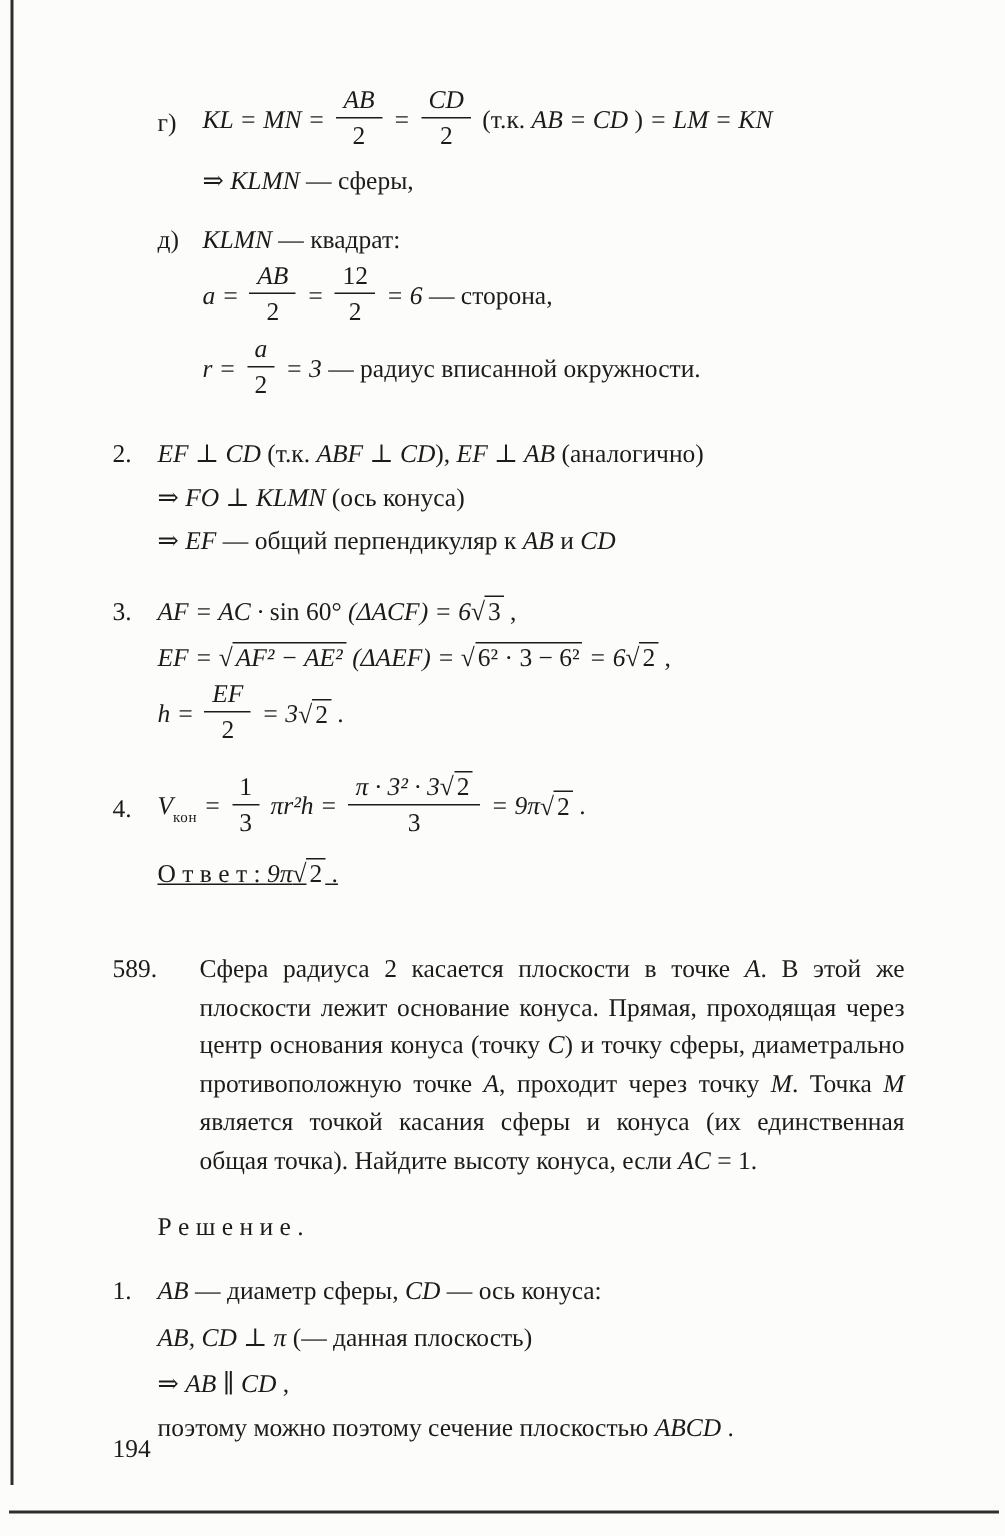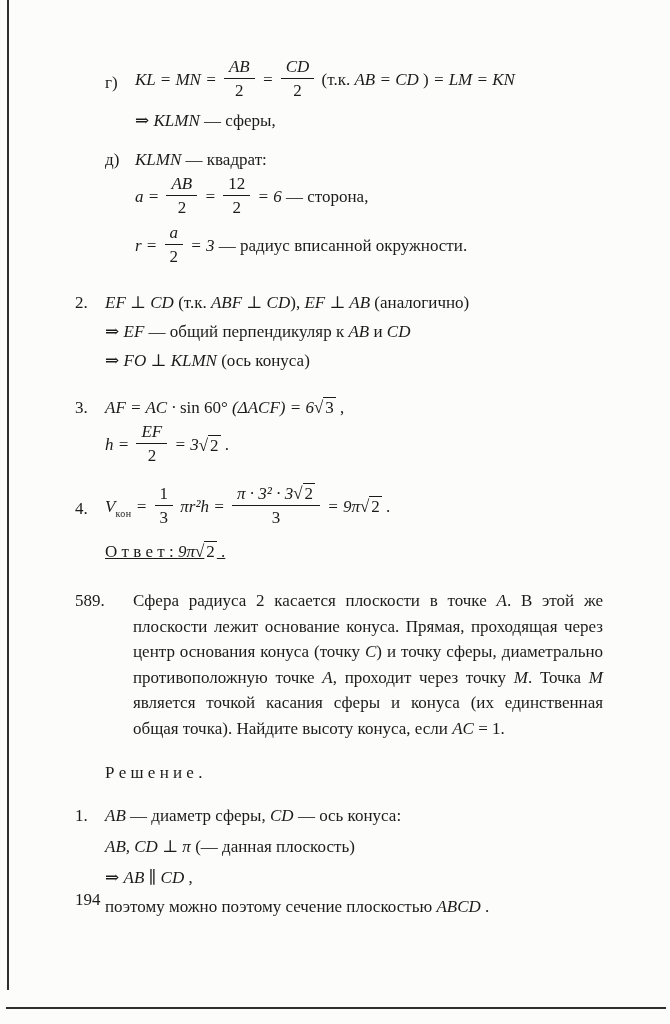--- a/index.html
+++ b/index.html
@@ -17,24 +17,24 @@
   .t{font-style:normal;}
   .frac{display:inline-block;vertical-align:middle;position:relative;top:-3px;text-align:center;margin:0 3px;line-height:1.12;}
   .frac .num{display:block;padding:0 5px 2px;border-bottom:1.4px solid #1b1b1b;}
   .frac .den{display:block;padding:2px 5px 0;}
   .sq{white-space:nowrap;}
   .rs{font-style:normal;}
   .rad{display:inline-block;border-top:1.4px solid #1b1b1b;padding:0 2px;line-height:1.12;}
   sub.vs{font-size:10px;font-style:normal;vertical-align:-5px;letter-spacing:.5px;}
   .para{position:relative;margin-left:133px;margin-right:67px;font-size:17px;line-height:25.5px;text-align:justify;}
   .para .lbl{left:-58px;}
-  .pagenum{position:absolute;left:75px;top:890px;font-size:17px;}
+  .pagenum{position:absolute;left:75px;top:956px;font-size:17px;}
   .mt2{margin-top:2px;}.mt4{margin-top:4px;}.mt6{margin-top:6px;}.mt8{margin-top:8px;text-decoration:underline;}
   .mt12{margin-top:12px;}.mt16{margin-top:16px;}.mt18{margin-top:18px;}.mt20{margin-top:20px;}
-  .mt34{margin-top:23px;}
+  .mt34{margin-top:37px;}
 </style>
 </head>
 <body>
 
 <div class="sheet">
   <div class="edge-left"></div>
   <div class="edge-bottom"></div>
 
   <div class="content">
 
@@ -55,29 +55,32 @@
     </div>
     <div class="r sub fr mt6">
       <span class="m">r = </span><span class="frac"><span class="num m">a</span><span class="den t">2</span></span><span class="m"> = 3</span><span class="t"> — радиус вписанной окружности.</span>
     </div>
 
     <div class="r mt20">
       <span class="lbl t">2.</span>
       <span class="m">EF ⊥ CD</span><span class="t"> (т.к. </span><span class="m">ABF ⊥ CD</span><span class="t">), </span><span class="m">EF ⊥ AB</span><span class="t"> (аналогично)</span>
     </div>
     <div class="r mt2">
-      <span class="t">⇒ </span><span class="m">EF</span><span class="t"> — общий перпендикуляр к </span><span class="m">AB</span><span class="t"> и </span><span class="m">CD</span>
+      <span class="t">⇒ </span><span class="m">FO ⊥ KLMN</span><span class="t"> (ось конуса)</span>
     </div>
     <div class="r mt2">
-      <span class="t">⇒ </span><span class="m">FO ⊥ KLMN</span><span class="t"> (ось конуса)</span>
+      <span class="t">⇒ </span><span class="m">EF</span><span class="t"> — общий перпендикуляр к </span><span class="m">AB</span><span class="t"> и </span><span class="m">CD</span>
     </div>
 
     <div class="r mt20">
       <span class="lbl t">3.</span>
       <span class="m">AF = AC · </span><span class="t">sin 60° </span><span class="m">(ΔACF) = 6</span><span class="sq"><span class="rs">√</span><span class="rad t">3</span></span><span class="t"> ,</span>
+    </div>
+    <div class="r mt4">
+      <span class="m">EF = </span><span class="sq"><span class="rs">√</span><span class="rad m">AF² − AE²</span></span><span class="m"> (ΔAEF)  = </span><span class="sq"><span class="rs">√</span><span class="rad t">6² · 3 − 6²</span></span><span class="m"> = 6</span><span class="sq"><span class="rs">√</span><span class="rad t">2</span></span><span class="t"> ,</span>
     </div>
     <div class="r fr mt4">
       <span class="m">h = </span><span class="frac"><span class="num m">EF</span><span class="den t">2</span></span><span class="m"> = 3</span><span class="sq"><span class="rs">√</span><span class="rad t">2</span></span><span class="t"> .</span>
     </div>
 
     <div class="r fr mt18">
       <span class="lbl t">4.</span>
       <span class="m">V</span><sub class="vs">кон</sub><span class="m"> = </span><span class="frac"><span class="num t">1</span><span class="den t">3</span></span><span class="m"> πr²h = </span><span class="frac"><span class="num"><span class="m">π · 3² · 3</span><span class="sq"><span class="rs">√</span><span class="rad t">2</span></span></span><span class="den t">3</span></span><span class="m"> = 9π</span><span class="sq"><span class="rs">√</span><span class="rad t">2</span></span><span class="t"> .</span>
     </div>
     <div class="r mt8">

